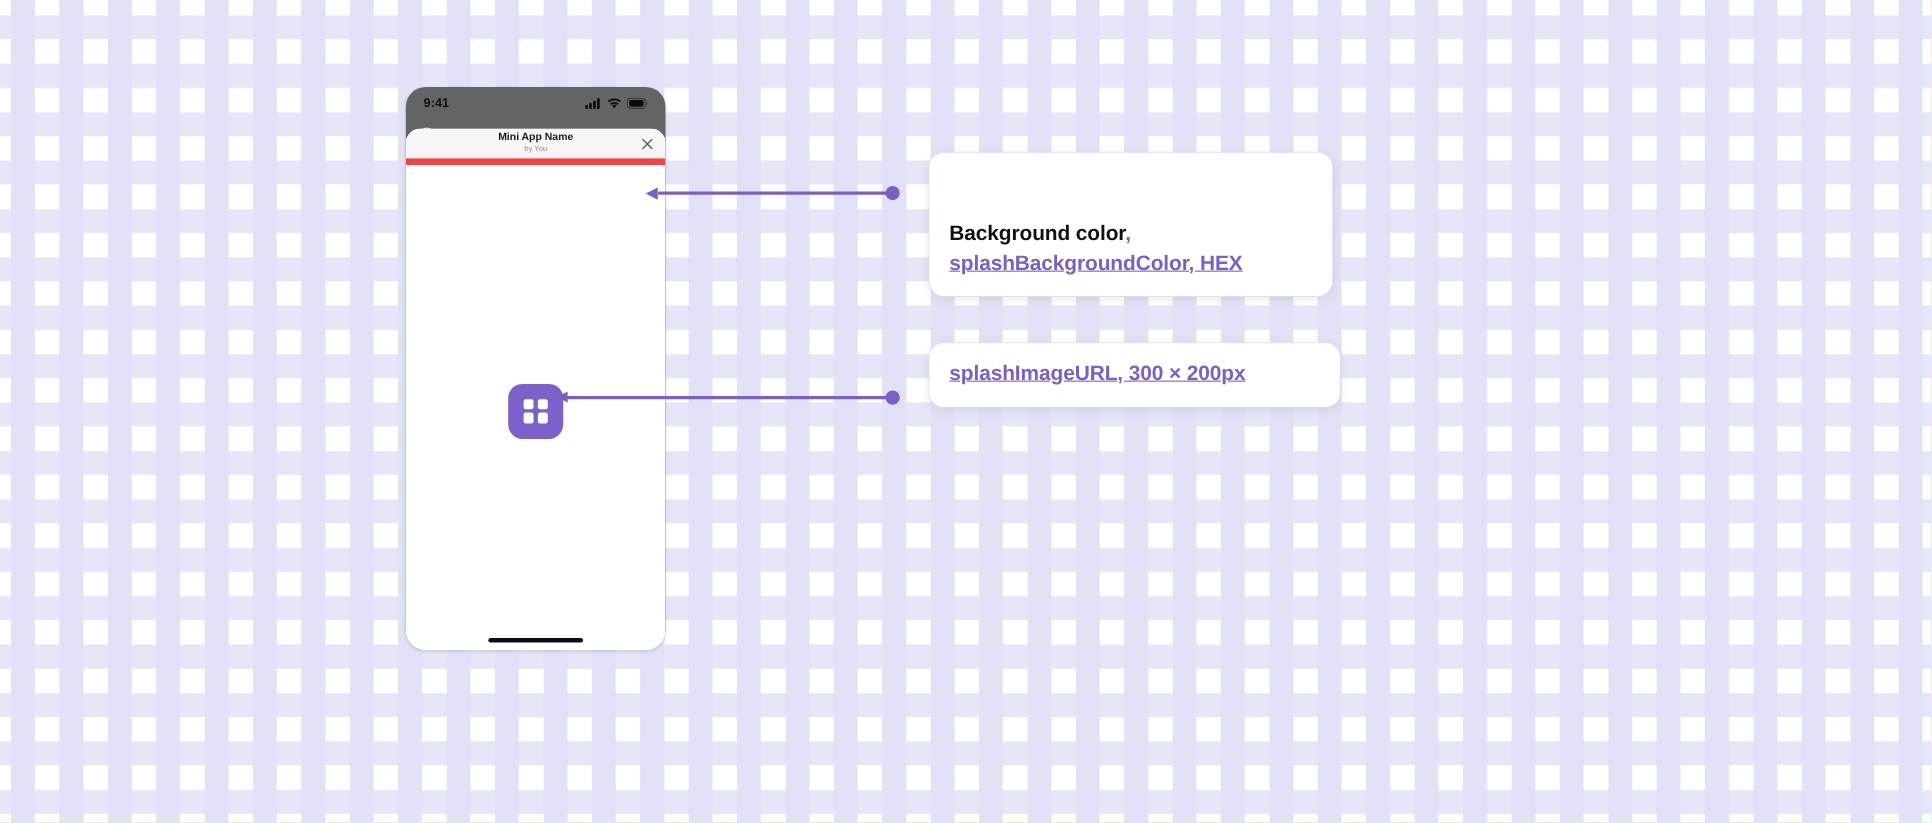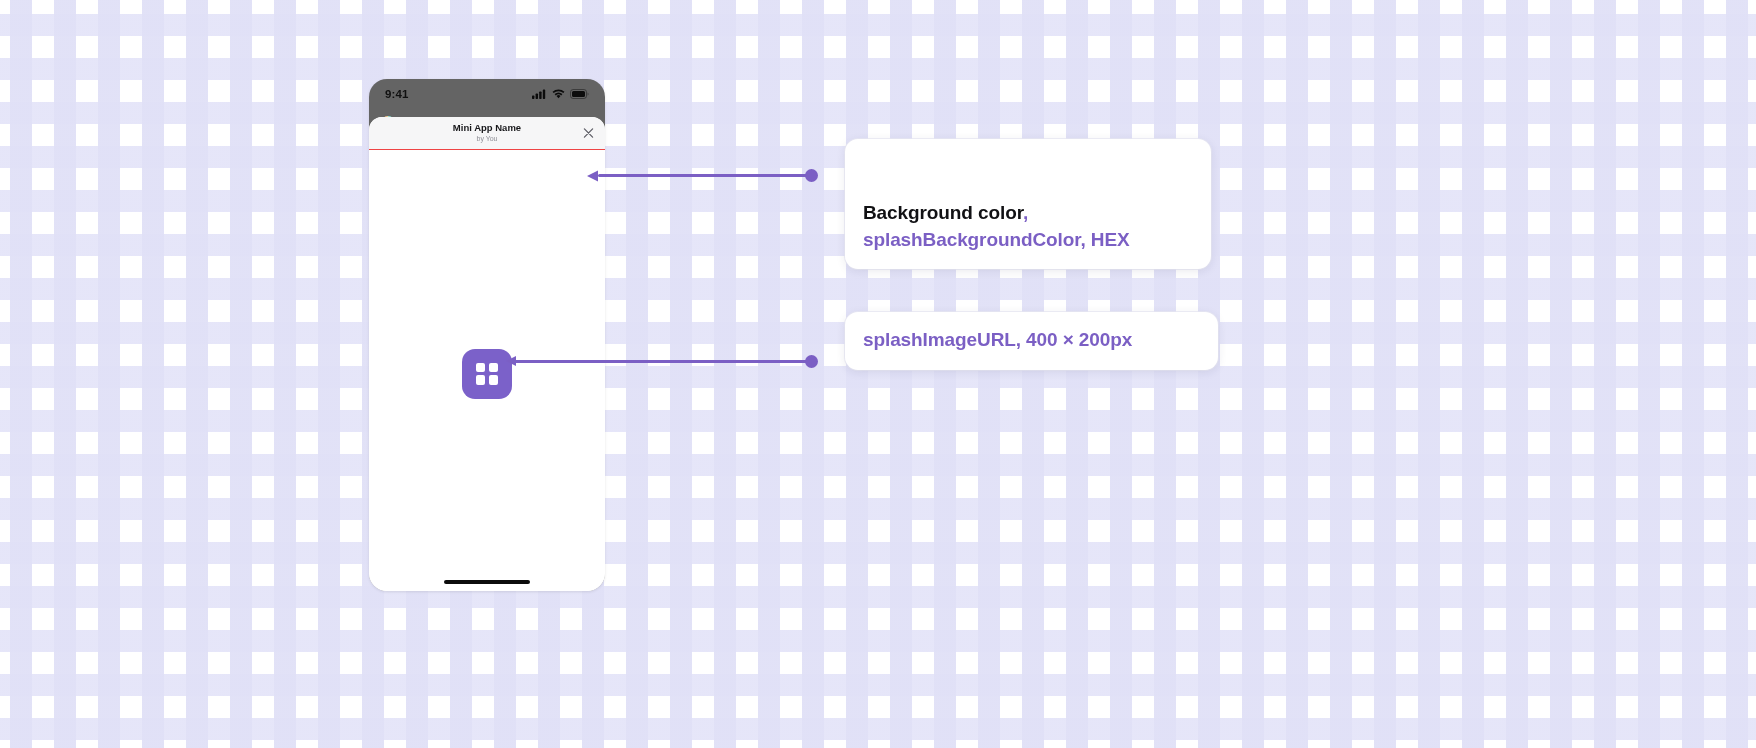--- a/index.html
+++ b/index.html
@@ -71,21 +71,21 @@
   .sheet{
     position:absolute; left:0; right:0; top:38px; bottom:0;
     background:#ffffff;
     border-top-left-radius:13px; border-top-right-radius:13px;
     overflow:hidden;
   }
   .sheet-head{
     position:relative; height:33px;
     background:#f6f6f7;
     display:flex; flex-direction:column; align-items:center; justify-content:center;
-    border-bottom:1px solid #ef4444;
+    border-bottom:6px solid #ef4444;
   }
   .sheet-title{ font-size:9.5px; font-weight:700; color:#17171a; line-height:1.15; }
   .sheet-sub{ font-size:7px; color:#8e8e96; line-height:1.25; margin-top:1px; }
   .sheet-close{
     position:absolute; right:10px; top:50%; transform:translateY(-50%);
     width:13px; height:13px; display:flex; align-items:center; justify-content:center;
     color:#5b5b63;
   }
   .splash-body{
     position:absolute; left:0; right:0; top:33px; bottom:0;
@@ -114,21 +114,21 @@
   .card .line1{
     font-size:19px; font-weight:700; color:#111114;
     letter-spacing:-.1px; line-height:1.35;
     white-space:nowrap;
     margin-top:47px;
   }
   .card .line1 .comma{ color:#7b5fc4; font-weight:700; }
   .card .line2{
     font-size:19px; font-weight:700; color:#7b5fc4;
     letter-spacing:-.1px; line-height:1.35;
-    white-space:nowrap; margin-top:1px;
+    white-space:nowrap; margin-top:1px;text-decoration:underline;
   }
 
   .connector{ position:absolute; height:2.5px; background:#7b5fc4; border-radius:2px; }
   .dot{
     position:absolute; width:13px; height:13px; border-radius:50%;
     background:#7b5fc4;
   }
   .arrowhead{ position:absolute; }
 </style>
 </head>
@@ -207,16 +207,16 @@
     <div class="line2">splashBackgroundColor, HEX</div>
   </div>
 
   <div class="connector" style="left:513px; top:360px; width:299px;"></div>
   <svg class="arrowhead" style="left:505px; top:353px;" width="18" height="16" viewBox="0 0 18 16">
     <path d="M1 8 L11 3 L11 13 Z" fill="#7b5fc4"></path>
   </svg>
   <div class="dot" style="left:805px; top:355px;"></div>
 
   <div class="card" style="left:845px; top:312px; width:373px;">
-    <div class="line2">splashImageURL, 400 × 200px</div>
+    <div class="line2">splashImageURL, 300 × 200px</div>
   </div>
 
 </div>
 
 </body></html>

